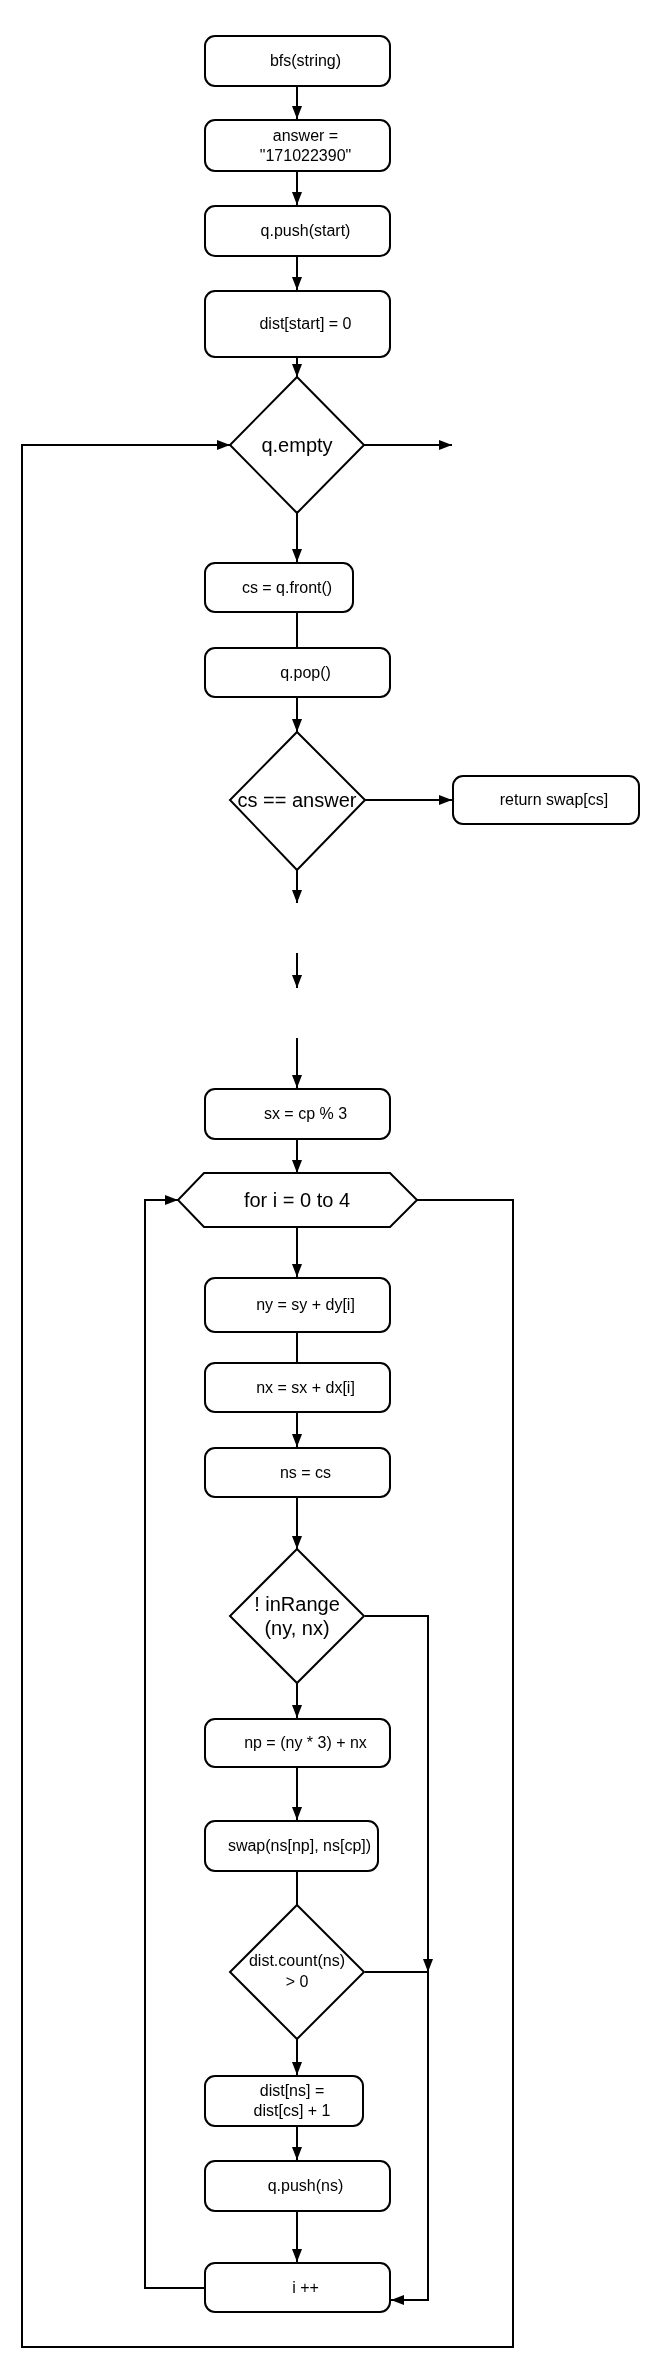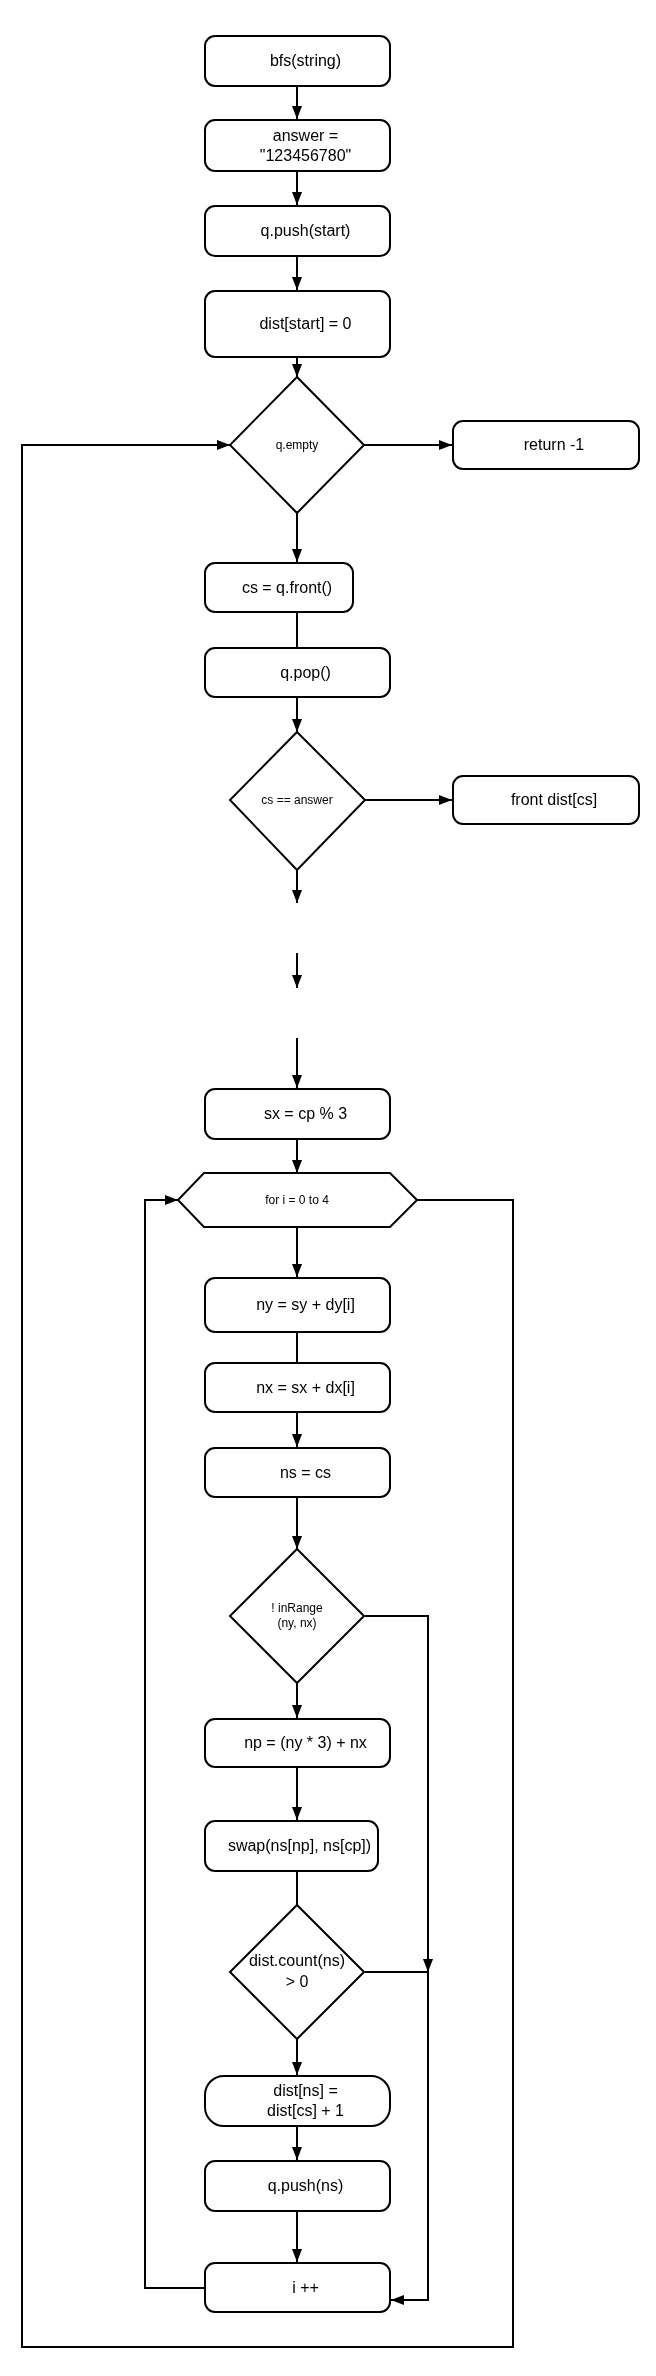--- a/index.html
+++ b/index.html
@@ -36,21 +36,21 @@
     white-space: pre-line;
     z-index: 2;
     padding-left: 16px;
   }
   .shape-label {
     position: absolute;
     display: flex;
     align-items: center;
     justify-content: center;
     text-align: center;
-    font-size: 12px;
+    font-size: 20px;
     line-height: 1.22;
     white-space: pre-line;
     z-index: 3;
     pointer-events: none;
   }
   .shape-label.small {
     font-size: 16px;
     line-height: 1.3;
   }
 </style>
@@ -98,34 +98,33 @@
     <polygon points="297,377 364,445 297,513 230,445" fill="#ffffff" stroke="#000000" stroke-width="2"></polygon>
     <polygon points="297,732 365,800 297,870 230,800" fill="#ffffff" stroke="#000000" stroke-width="2"></polygon>
     <polygon points="297,1549 364,1616 297,1683 230,1616" fill="#ffffff" stroke="#000000" stroke-width="2"></polygon>
     <polygon points="297,1905 364,1972 297,2039 230,1972" fill="#ffffff" stroke="#000000" stroke-width="2"></polygon>
 
     <polygon points="204,1173 390,1173 417,1200 390,1227 204,1227 178,1200" fill="#ffffff" stroke="#000000" stroke-width="2"></polygon>
   </svg>
 
   <div class="node" style="left:204px; top:35px;  width:187px; height:52px;">bfs(string)</div>
   <div class="node" style="left:204px; top:119px; width:187px; height:53px;">answer =
-"123456780"</div>
+"171022390"</div>
   <div class="node" style="left:204px; top:205px; width:187px; height:52px;">q.push(start)</div>
   <div class="node" style="left:204px; top:290px; width:187px; height:68px;">dist[start] = 0</div>
-  <div class="node" style="left:452px; top:420px; width:188px; height:50px;">return -1</div>
   <div class="node" style="left:204px; top:562px; width:150px; height:51px;">cs = q.front()</div>
   <div class="node" style="left:204px; top:647px; width:187px; height:51px;">q.pop()</div>
-  <div class="node" style="left:452px; top:775px; width:188px; height:50px;">front dist[cs]</div>
+  <div class="node" style="left:452px; top:775px; width:188px; height:50px;">return swap[cs]</div>
   <div class="node" style="left:204px; top:1088px; width:187px; height:52px;">sx = cp % 3</div>
   <div class="node" style="left:204px; top:1277px; width:187px; height:56px;">ny = sy + dy[i]</div>
   <div class="node" style="left:204px; top:1362px; width:187px; height:51px;">nx = sx + dx[i]</div>
   <div class="node" style="left:204px; top:1447px; width:187px; height:51px;">ns = cs</div>
   <div class="node" style="left:204px; top:1718px; width:187px; height:50px;">np = (ny * 3) + nx</div>
   <div class="node" style="left:204px; top:1820px; width:175px; height:52px;">swap(ns[np], ns[cp])</div>
-  <div class="node" style="left:204px; top:2075px; width:187px; height:52px;border-radius:20px;">dist[ns] =
+  <div class="node" style="left:204px; top:2075px; width:160px; height:52px;">dist[ns] =
 dist[cs] + 1</div>
   <div class="node" style="left:204px; top:2160px; width:187px; height:52px;">q.push(ns)</div>
   <div class="node" style="left:204px; top:2262px; width:187px; height:51px;">i ++</div>
 
   <div class="shape-label" style="left:227px; top:425px; width:140px; height:40px;">q.empty</div>
   <div class="shape-label" style="left:217px; top:780px; width:160px; height:40px;">cs == answer</div>
   <div class="shape-label" style="left:217px; top:1175px; width:160px; height:50px;">for i = 0 to 4</div>
   <div class="shape-label" style="left:217px; top:1576px; width:160px; height:80px;">! inRange
 (ny, nx)</div>
   <div class="shape-label small" style="left:227px; top:1942px; width:140px; height:60px;">dist.count(ns)

